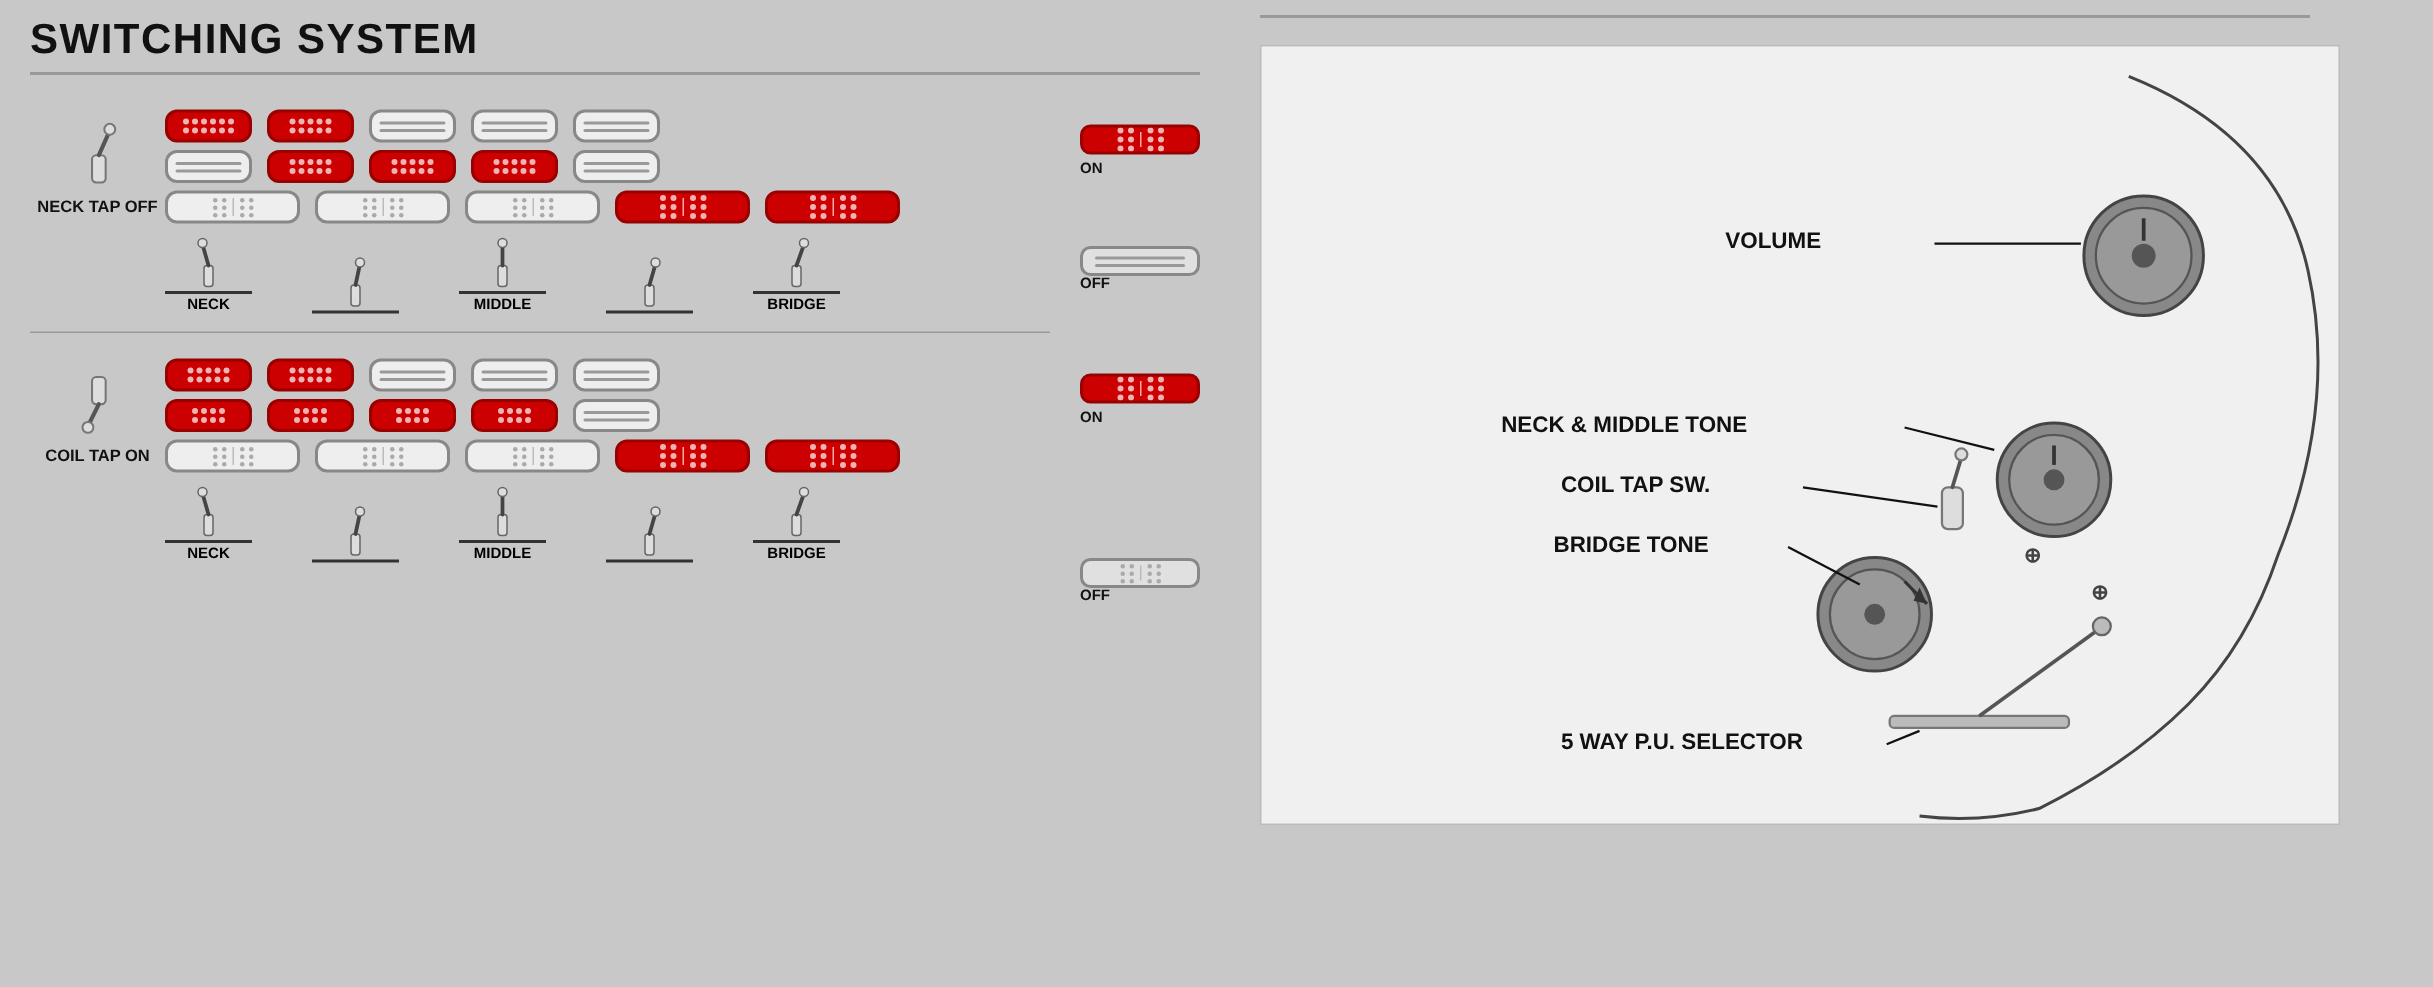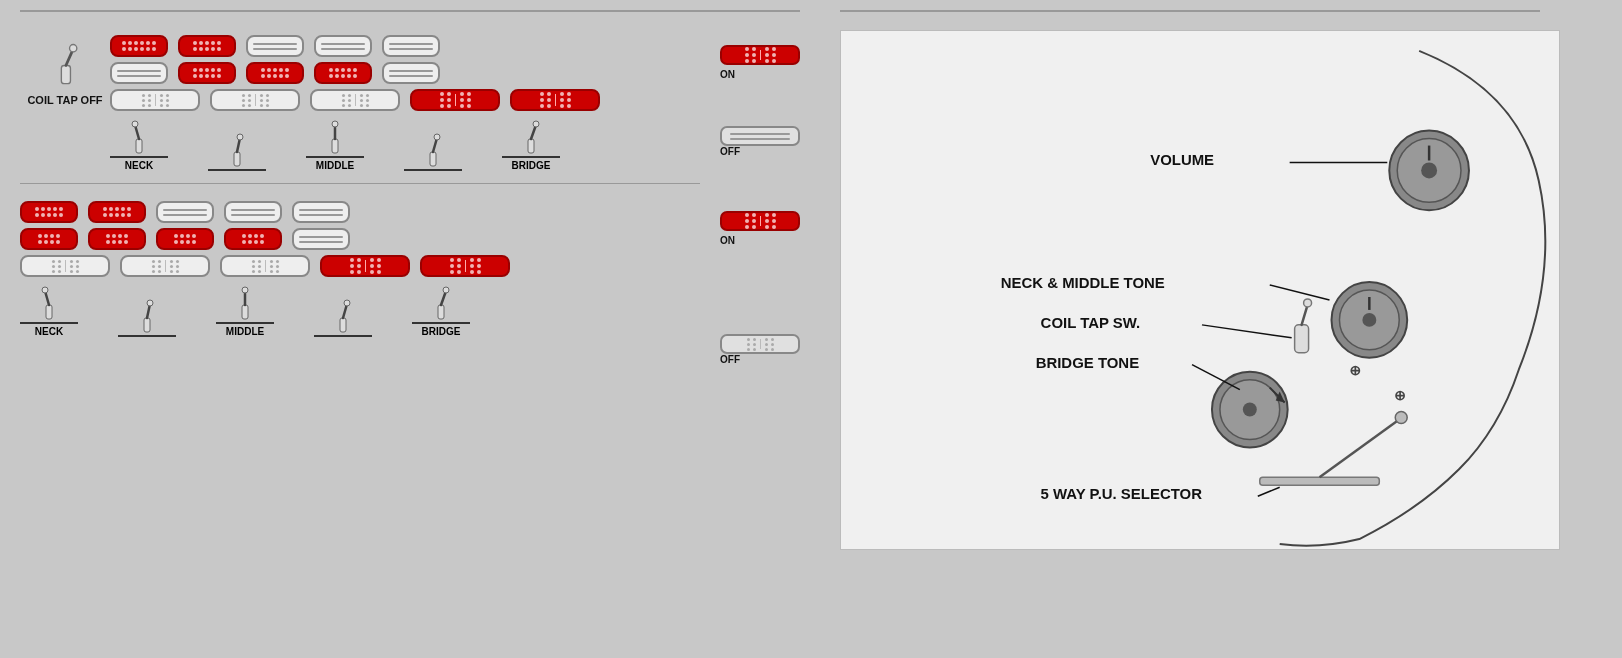--- a/index.html
+++ b/index.html
@@ -206,33 +206,34 @@
       width: 100%;
       height: 100%;
     }
   </style>
 </head>
 <body>
 
 <div class="main-container">
 
   <div class="left-panel">
+    <div class="section-title">SWITCHING SYSTEM</div>
     <hr class="section-divider">
 
     <div class="switching-block">
       <div class="coil-label-col">
 
         <svg class="coil-switch-icon" viewBox="0 0 40 55">
 
           <rect x="16" y="28" width="10" height="20" rx="3" fill="#ddd" stroke="#777" stroke-width="1.5"></rect>
 
           <line x1="21" y1="28" x2="29" y2="10" stroke="#555" stroke-width="3" stroke-linecap="round"></line>
           <circle cx="29" cy="9" r="4" fill="#ddd" stroke="#777" stroke-width="1.5"></circle>
         </svg>
-        <div class="coil-label">COIL TAP OFF</div>
+        <div class="coil-label">NECK TAP OFF</div>
       </div>
 
       <div style="flex:1; padding-top:5px;">
 
         <div class="pickup-row">
           <div class="pickup-single active">
             <div class="dots-pattern">
               <div class="dot-col">
                   <div class="dot"></div>
                   <div class="dot"></div>
@@ -607,20 +608,28 @@
               </div>
           </div>
           <div class="on-off-label">OFF</div>
         </div>
       </div>
     </div>
 
     <hr class="divider-h">
 
     <div class="switching-block">
+      <div class="coil-label-col">
+        <svg class="coil-switch-icon" viewBox="0 0 40 55">
+          <rect x="16" y="8" width="10" height="20" rx="3" fill="#ddd" stroke="#777" stroke-width="1.5"></rect>
+          <line x1="21" y1="28" x2="13" y2="44" stroke="#555" stroke-width="3" stroke-linecap="round"></line>
+          <circle cx="13" cy="45" r="4" fill="#ddd" stroke="#777" stroke-width="1.5"></circle>
+        </svg>
+        <div class="coil-label">COIL TAP ON</div>
+      </div>
 
       <div style="flex:1; padding-top:5px;">
 
         <div class="pickup-row">
           <div class="pickup-single active">
             <div class="dots-pattern">
               <div class="dot-col">
                   <div class="dot"></div>
                   <div class="dot"></div>
                 </div>

